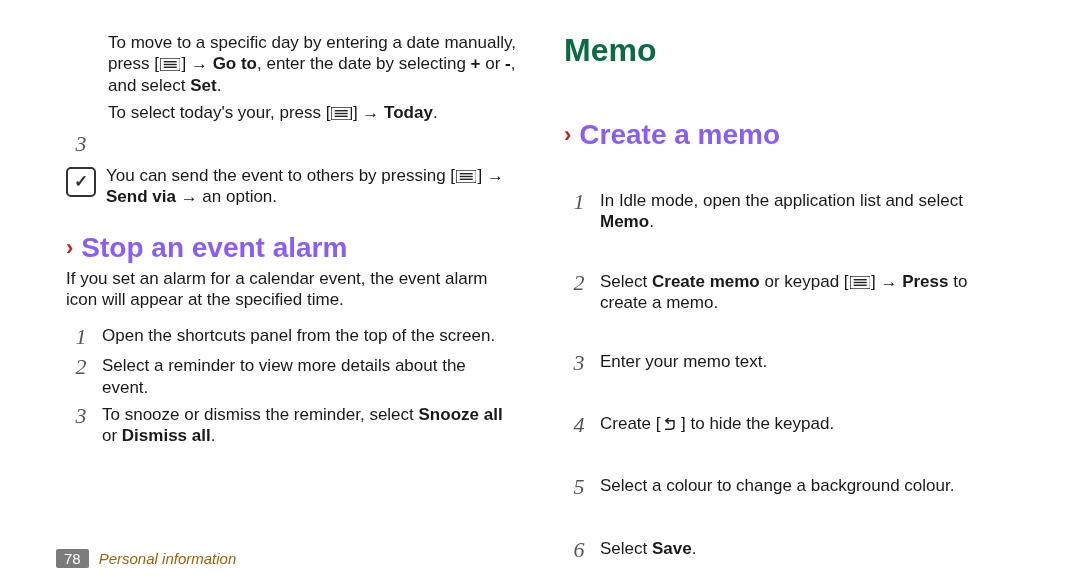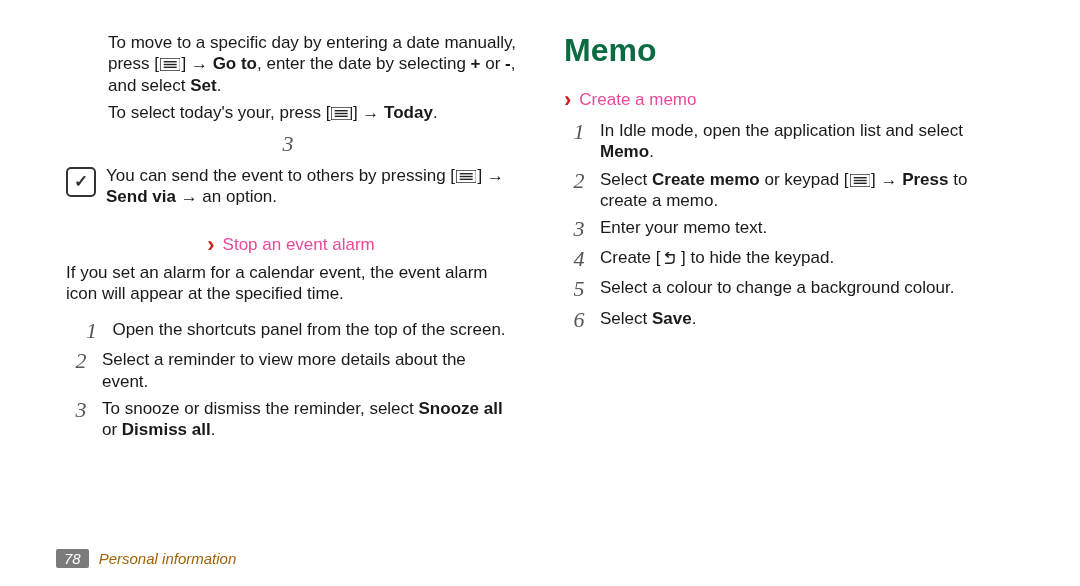--- a/index.html
+++ b/index.html
@@ -20,22 +20,22 @@
     height: 100%;
     position: relative;
   }
   .col {
     flex: 1 1 50%;
     padding: 0 10px;
     box-sizing: border-box;
     display: flex;
     flex-direction: column;
   }
-  .col-left { padding-right: 24px; align-items: center; }
-  .col-right { padding-left: 24px; }
+  .col-left { padding-right: 24px; }
+  .col-right { padding-left: 24px; gap: 32px; }
 
   .mixed-line {
     font-size: 17px;
     line-height: 1.25;
     margin: 0 0 6px 0;
   }
   .indent-block {
     margin-left: 42px;
   }
 
@@ -94,23 +94,23 @@
     align-items: center;
     margin: 14px 0 4px 0;
   }
   .h2-chevron {
     color: #d11a1a;
     font-weight: 900;
     font-size: 22px;
     margin-right: 8px;
   }
   .h2 {
-    font-size: 17px;
-    font-weight: 400;
-    color: #ec4899;
+    font-size: 28px;
+    font-weight: 700;
+    color: #8b5cf6;
   }
 
   .b { font-weight: 700; }
 
   .icon-menu, .icon-back {
     display: inline-flex;
     vertical-align: -2px;
     padding: 0 1px;
   }
   .menu-svg, .back-svg {
@@ -123,21 +123,20 @@
     position: absolute;
     left: 56px;
     bottom: 18px;
     display: flex;
     align-items: center;
     gap: 10px;
   }
   .pagebox {
     background: #7b7b7b;
     color: #fff;
-    font-style: italic;
     font-size: 15px;
     padding: 1px 8px;
     border-radius: 2px;
   }
   .footer-label {
     font-style: italic;
     color: #a16207;
     font-size: 15px;
   }
 </style>

